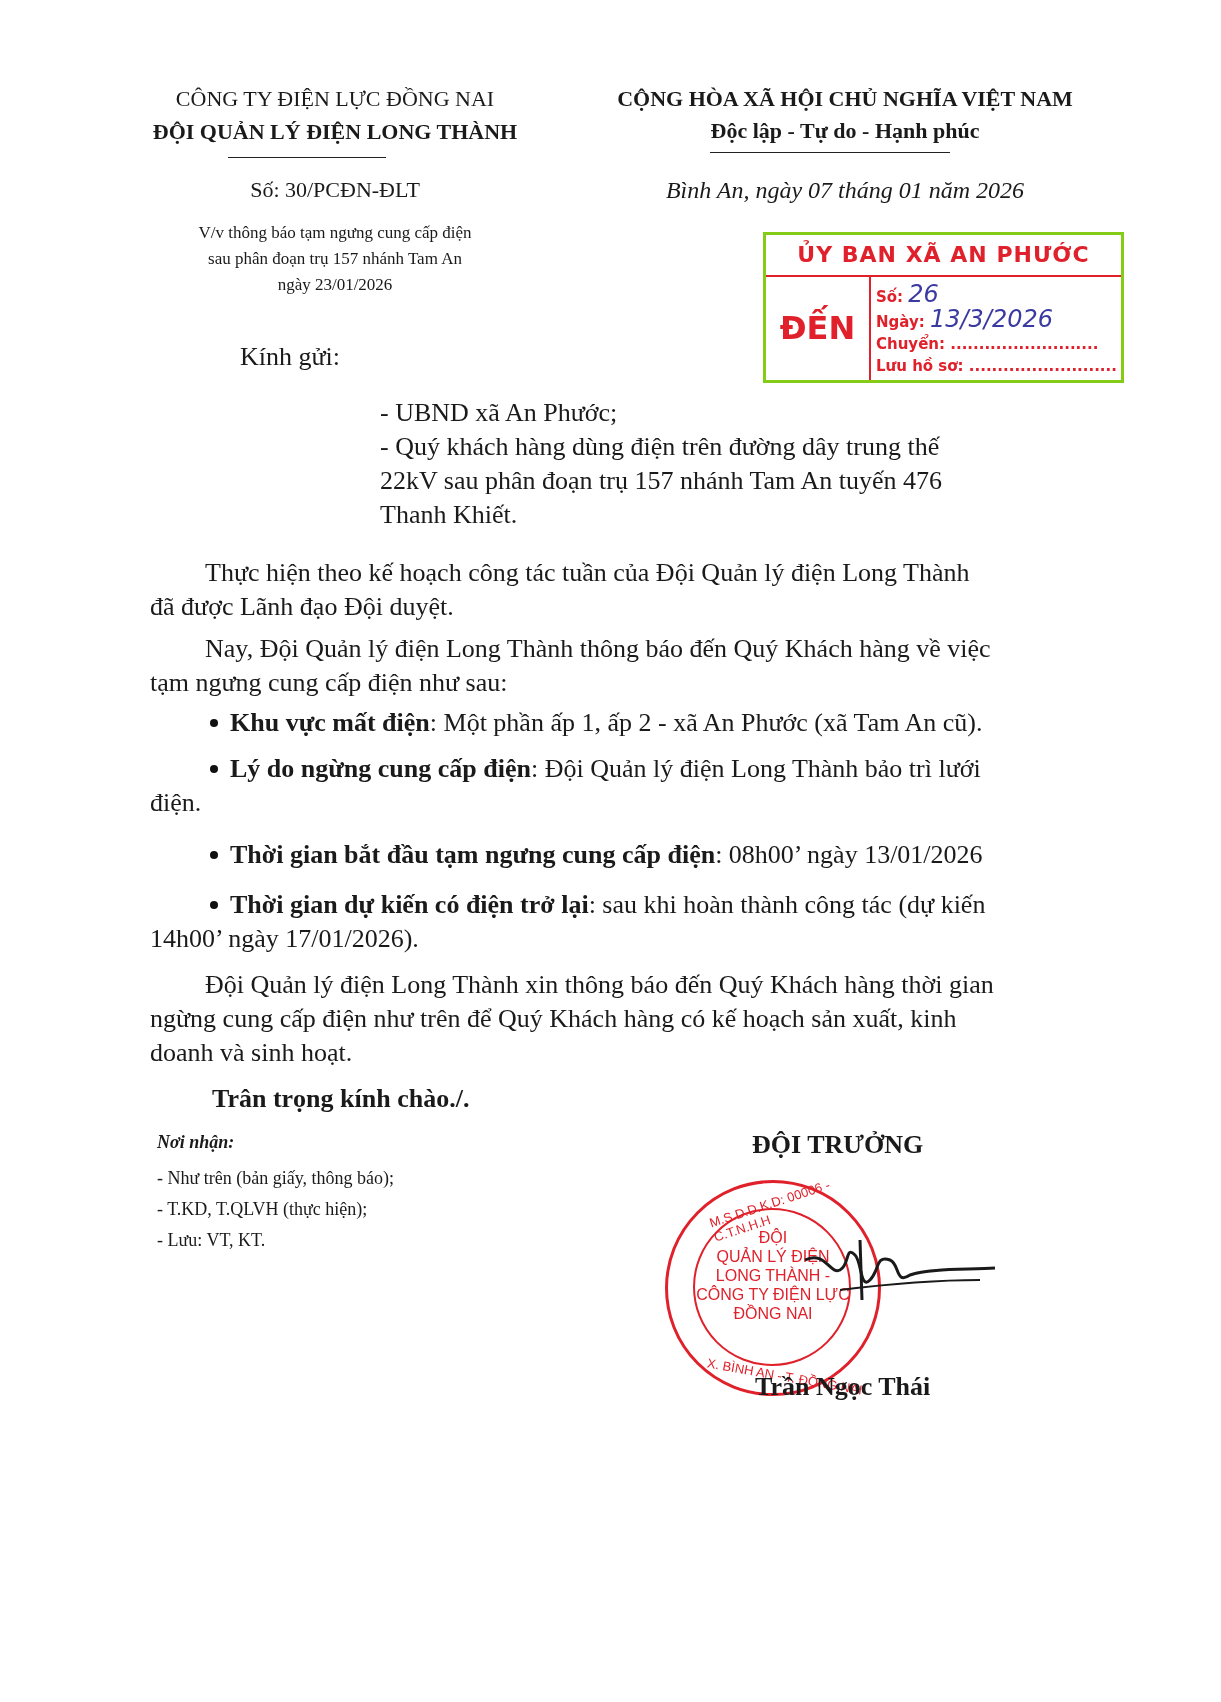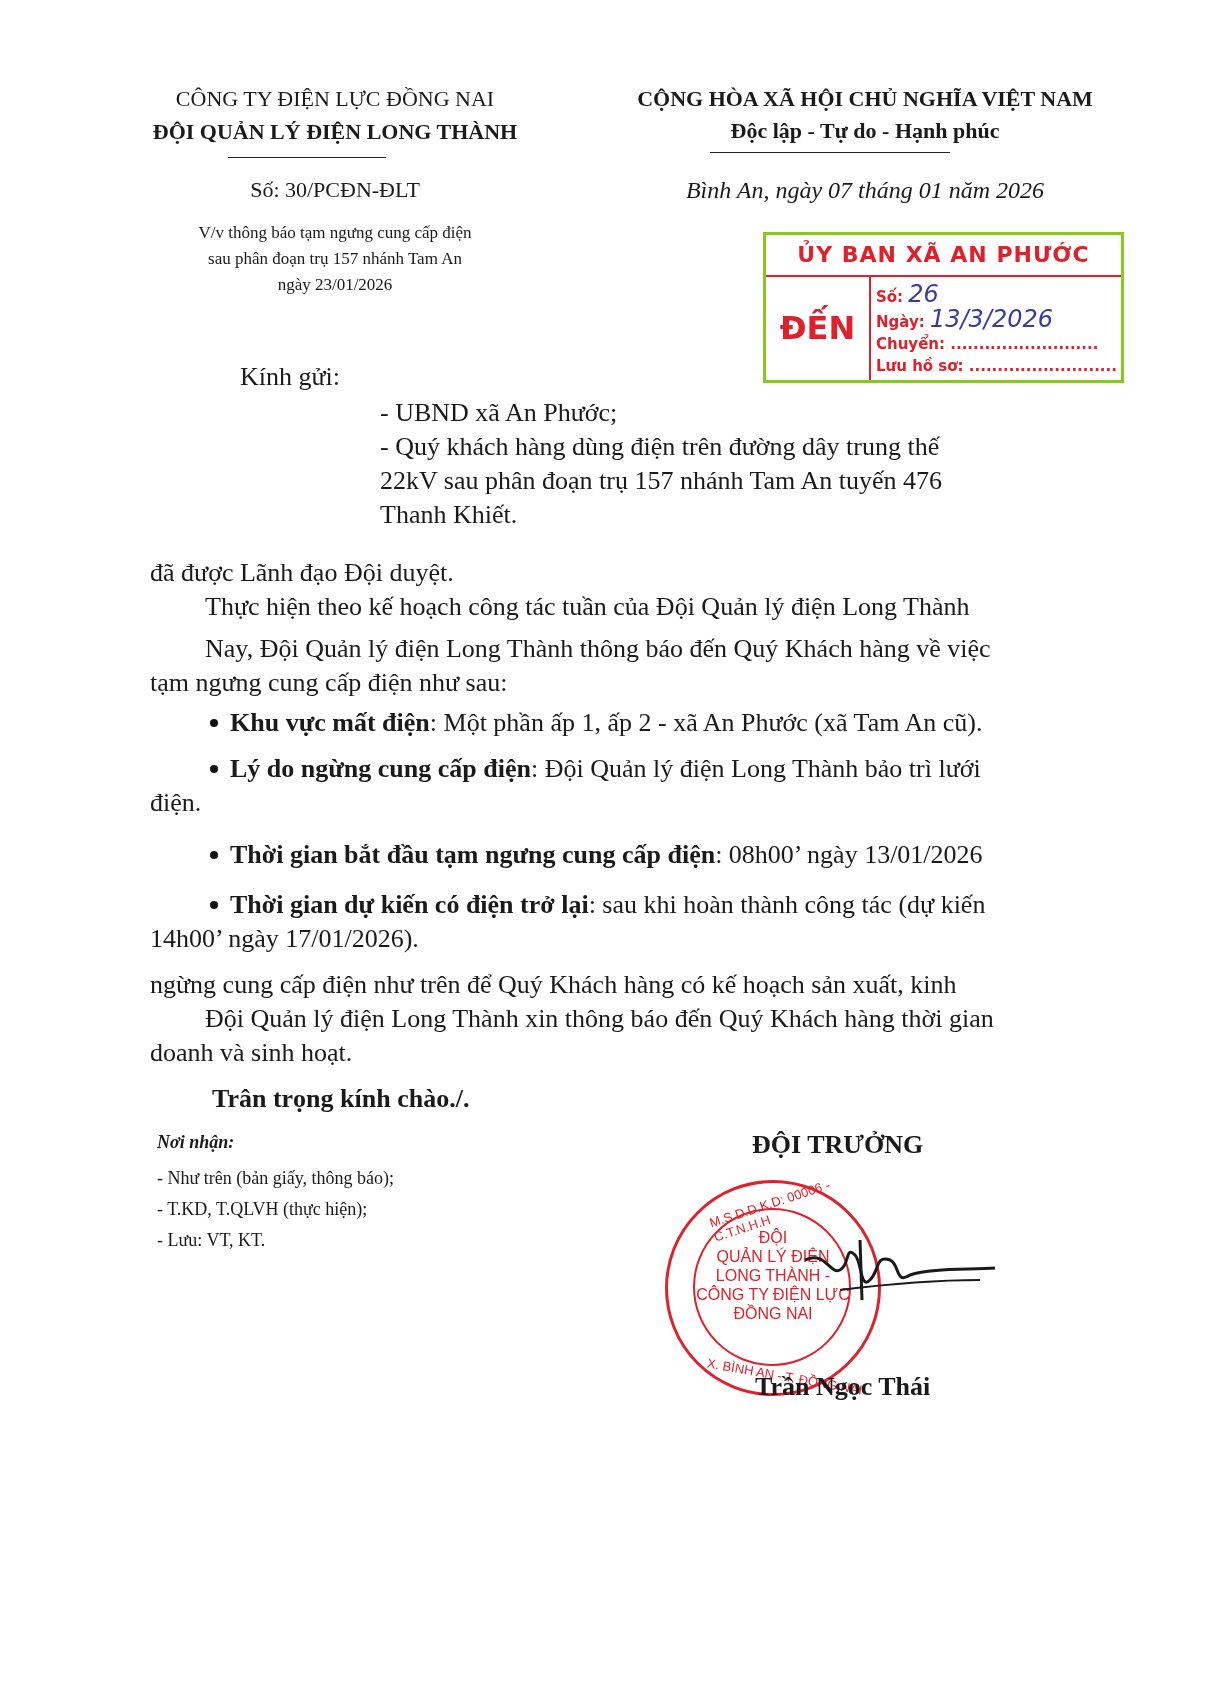--- a/index.html
+++ b/index.html
@@ -1,21 +1,21 @@
 <!DOCTYPE html>
 <html><head>
 <meta charset="utf-8">
 <style>
   html, body { margin:0; padding:0; background:#ffffff; }
   body { width:1221px; height:1702px; position:relative; overflow:hidden;
          font-family:"Liberation Serif","DejaVu Serif",serif; color:#1a1a1a; }
   .abs { position:absolute; }
   .center { text-align:center; }
   .hdr-left { left:100px; width:470px; }
-  .hdr-right { left:580px; width:570px; }
+  .hdr-right { left:560px; width:570px; }
   .t22 { font-size:22px; }
   .t24 { font-size:24px; }
   .t26 { font-size:26px; }
   .t20 { font-size:17px; }
   .t18 { font-size:18px; }
   .b { font-weight:bold; }
   .i { font-style:italic; }
   .rule { position:absolute; height:0; border-top:1.5px solid #222; }
   .body-text { font-size:26px; line-height:34px; text-align:justify; }
   .bullet-row { position:absolute; left:150px; width:970px; font-size:26px; line-height:34px; }
@@ -52,31 +52,31 @@
   <div class="stamp-title">ỦY BAN XÃ AN PHƯỚC</div>
   <div class="stamp-den">ĐẾN</div>
   <div class="stamp-lines">
     <div><span>Số:</span> <span class="hand">26</span></div>
     <div><span>Ngày:</span> <span class="hand">13/3/2026</span></div>
     <div><span>Chuyển:</span> <span>..........................</span></div>
     <div><span>Lưu hồ sơ:</span> <span>..........................</span></div>
   </div>
 </div>
 
-<div class="abs t26" style="left:240px; top:362px;text-align:right;">Kính gửi:</div>
+<div class="abs t26" style="left:240px; top:342px;text-align:right;">Kính gửi:</div>
 <div class="abs t26" style="left:380px; top:396px; width:700px; line-height:34px;">
   <div>- UBND xã An Phước;</div>
   <div>- Quý khách hàng dùng điện trên đường dây trung thế</div>
   <div>22kV sau phân đoạn trụ 157 nhánh Tam An tuyến 476</div>
   <div>Thanh Khiết.</div>
 </div>
 
 <div class="abs body-text" style="left:150px; top:556px; width:970px;">
+  <div style="padding-left:55px;">Thực hiện theo kế hoạch công tác tuần của Đội Quản lý điện Long Thành</div>
   <div>đã được Lãnh đạo Đội duyệt.</div>
-  <div style="padding-left:55px;">Thực hiện theo kế hoạch công tác tuần của Đội Quản lý điện Long Thành</div>
 </div>
 <div class="abs body-text" style="left:150px; top:632px; width:970px;">
   <div style="padding-left:55px;">Nay, Đội Quản lý điện Long Thành thông báo đến Quý Khách hàng về việc</div>
   <div>tạm ngưng cung cấp điện như sau:</div>
 </div>
 
 <div class="bullet-row" style="top:706px;">
   <span class="dot"></span><b>Khu vực mất điện</b><span>: Một phần ấp 1, ấp 2 - xã An Phước (xã Tam An cũ).</span>
 </div>
 <div class="bullet-row" style="top:752px;">
@@ -85,22 +85,22 @@
 </div>
 <div class="bullet-row" style="top:838px;">
   <span class="dot"></span><b>Thời gian bắt đầu tạm ngưng cung cấp điện</b><span>: 08h00’ ngày 13/01/2026</span>
 </div>
 <div class="bullet-row" style="top:888px;">
   <span class="dot"></span><b>Thời gian dự kiến có điện trở lại</b><span>: sau khi hoàn thành công tác (dự kiến</span>
   <div>14h00’ ngày 17/01/2026).</div>
 </div>
 
 <div class="abs body-text" style="left:150px; top:968px; width:970px;">
+  <div style="padding-left:55px;">Đội Quản lý điện Long Thành xin thông báo đến Quý Khách hàng thời gian</div>
   <div>ngừng cung cấp điện như trên để Quý Khách hàng có kế hoạch sản xuất, kinh</div>
-  <div style="padding-left:55px;">Đội Quản lý điện Long Thành xin thông báo đến Quý Khách hàng thời gian</div>
   <div>doanh và sinh hoạt.</div>
 </div>
 <div class="abs t26" style="left:212px; top:1084px;font-weight:bold;">Trân trọng kính chào./.</div>
 
 <div class="abs t18 b i" style="left:157px; top:1132px;">Nơi nhận:</div>
 <div class="abs t18" style="left:157px; top:1163px; line-height:31px;">
   <div>- Như trên (bản giấy, thông báo);</div>
   <div>- T.KD, T.QLVH (thực hiện);</div>
   <div>- Lưu: VT, KT.</div>
 </div>

